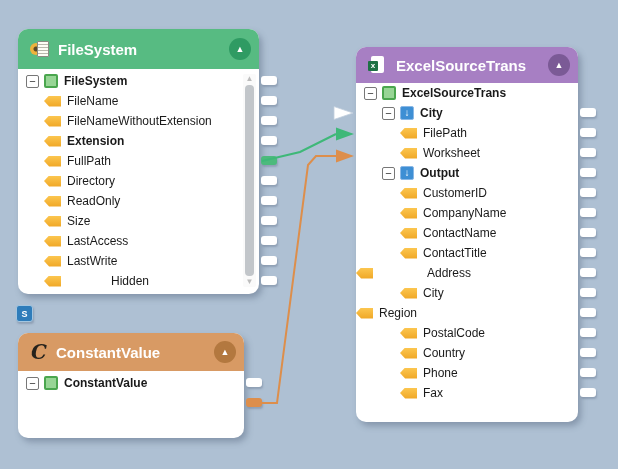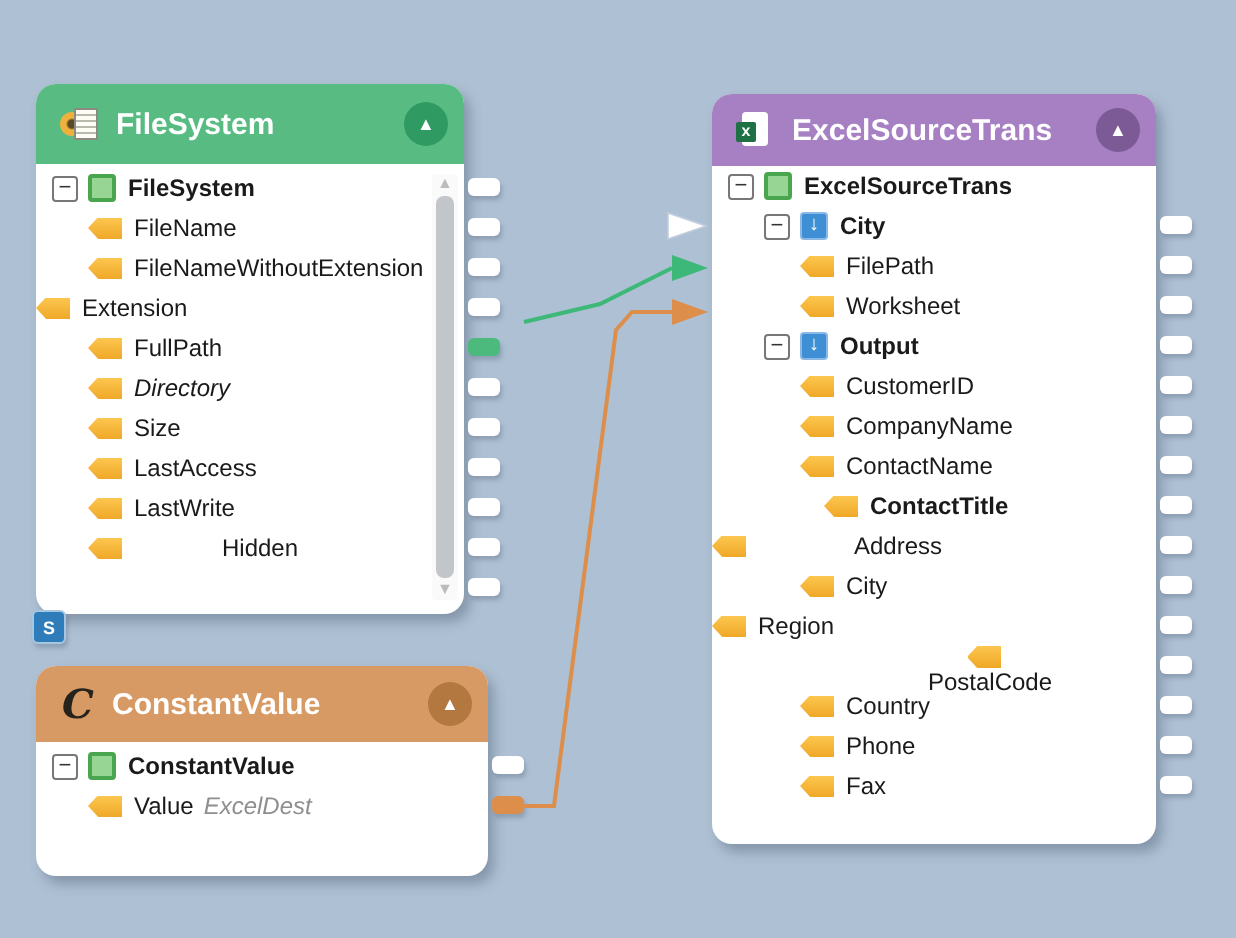--- a/index.html
+++ b/index.html
@@ -61,21 +61,21 @@
         font-size:9px;font-weight:bold;display:flex;align-items:center;justify-content:center;
         box-shadow:1px 2px 2px rgba(85,100,125,.35);}
 
   svg.wires{position:absolute;left:0;top:0;pointer-events:none;}
 </style>
 </head>
 <body>
 
 <div id="canvas" style="background: rgb(174, 192, 211);">
 
-  <div class="node" style="left:18px;top:42px;width:214px;height:265px;">
+  <div class="node" style="left:18px;top:29px;width:241px;height:265px;">
     <div class="node-header" style="height: 40px; background: rgb(87, 187, 130);">
       <span class="hicon">
         <span class="disc"></span>
           <span class="doc"></span>
       </span>
       <span class="node-title">FileSystem</span>
       <span class="collapse-btn" style="background: rgb(47, 155, 99);">▲</span>
     </div>
     <div class="node-rows" style="padding-top:2px;">
         <div class="tree-row" style="padding-left: 8px;">
@@ -84,31 +84,35 @@
           <span class="lbl bold">FileSystem</span>
         </div>
         <div class="tree-row" style="padding-left: 26px;">
           <span class="ic-tag"></span>
           <span class="lbl">FileName</span>
         </div>
         <div class="tree-row" style="padding-left: 26px;">
           <span class="ic-tag"></span>
           <span class="lbl">FileNameWithoutExtension</span>
         </div>
-        <div class="tree-row" style="">
+        <div class="tree-row" style="padding-left: 26px; font-weight: bold;">
           <span class="ic-tag"></span>
           <span class="lbl">Extension</span>
         </div>
         <div class="tree-row" style="padding-left: 26px;">
           <span class="ic-tag"></span>
           <span class="lbl">FullPath</span>
         </div>
-        <div class="tree-row" style="padding-left: 26px; font-style: italic;">
+        <div class="tree-row" style="padding-left: 26px;">
           <span class="ic-tag"></span>
           <span class="lbl">Directory</span>
+        </div>
+        <div class="tree-row" style="padding-left: 26px;">
+          <span class="ic-tag"></span>
+          <span class="lbl">ReadOnly</span>
         </div>
         <div class="tree-row" style="padding-left: 26px;">
           <span class="ic-tag"></span>
           <span class="lbl">Size</span>
         </div>
         <div class="tree-row" style="padding-left: 26px;">
           <span class="ic-tag"></span>
           <span class="lbl">LastAccess</span>
         </div>
         <div class="tree-row" style="padding-left: 26px;">
@@ -176,37 +180,37 @@
           <span class="lbl">CustomerID</span>
         </div>
         <div class="tree-row" style="padding-left: 44px;">
           <span class="ic-tag"></span>
           <span class="lbl">CompanyName</span>
         </div>
         <div class="tree-row" style="padding-left: 44px;">
           <span class="ic-tag"></span>
           <span class="lbl">ContactName</span>
         </div>
-        <div class="tree-row" style="padding-left: 56px; font-weight: bold;">
+        <div class="tree-row" style="padding-left: 44px;">
           <span class="ic-tag"></span>
           <span class="lbl">ContactTitle</span>
         </div>
         <div class="tree-row" style=" gap: 48px;">
           <span class="ic-tag"></span>
           <span class="lbl">Address</span>
         </div>
         <div class="tree-row" style="padding-left: 44px;">
           <span class="ic-tag"></span>
           <span class="lbl">City</span>
         </div>
         <div class="tree-row" style="">
           <span class="ic-tag"></span>
           <span class="lbl">Region</span>
         </div>
-        <div class="tree-row" style="padding-left: 56px; flex-direction: column;">
+        <div class="tree-row" style="padding-left: 44px;">
           <span class="ic-tag"></span>
           <span class="lbl">PostalCode</span>
         </div>
         <div class="tree-row" style="padding-left: 44px;">
           <span class="ic-tag"></span>
           <span class="lbl">Country</span>
         </div>
         <div class="tree-row" style="padding-left: 44px;">
           <span class="ic-tag"></span>
           <span class="lbl">Phone</span>
@@ -238,25 +242,20 @@
       <span class="hicon cconst">C</span>
       <span class="node-title">ConstantValue</span>
       <span class="collapse-btn" style="background: rgb(179, 120, 63);">▲</span>
     </div>
     <div class="node-rows" style="padding-top:2px;">
         <div class="tree-row" style="padding-left: 8px;">
           <span class="expander">−</span>
           <span class="ic-node"></span>
           <span class="lbl bold">ConstantValue</span>
         </div>
-        <div class="tree-row" style="padding-left: 26px;">
-          <span class="ic-tag"></span>
-          <span class="lbl">Value</span>
-          <span class="note">ExcelDest</span>
-        </div>
       </div>
   <span class="stub" style="top: 45px; background: rgb(255, 255, 255);"></span>
       <span class="stub" style="top: 65px; background: rgb(221, 142, 75);"></span>
     </div>
 
   <div class="badge-s">S</div>
 
   <svg class="wires" width="618" height="469" viewBox="0 0 618 469">
     <g>
       <polyline id="green-line" points="262,161 300,152 336,134" fill="none" stroke-width="2" stroke="#3eb878"></polyline>

